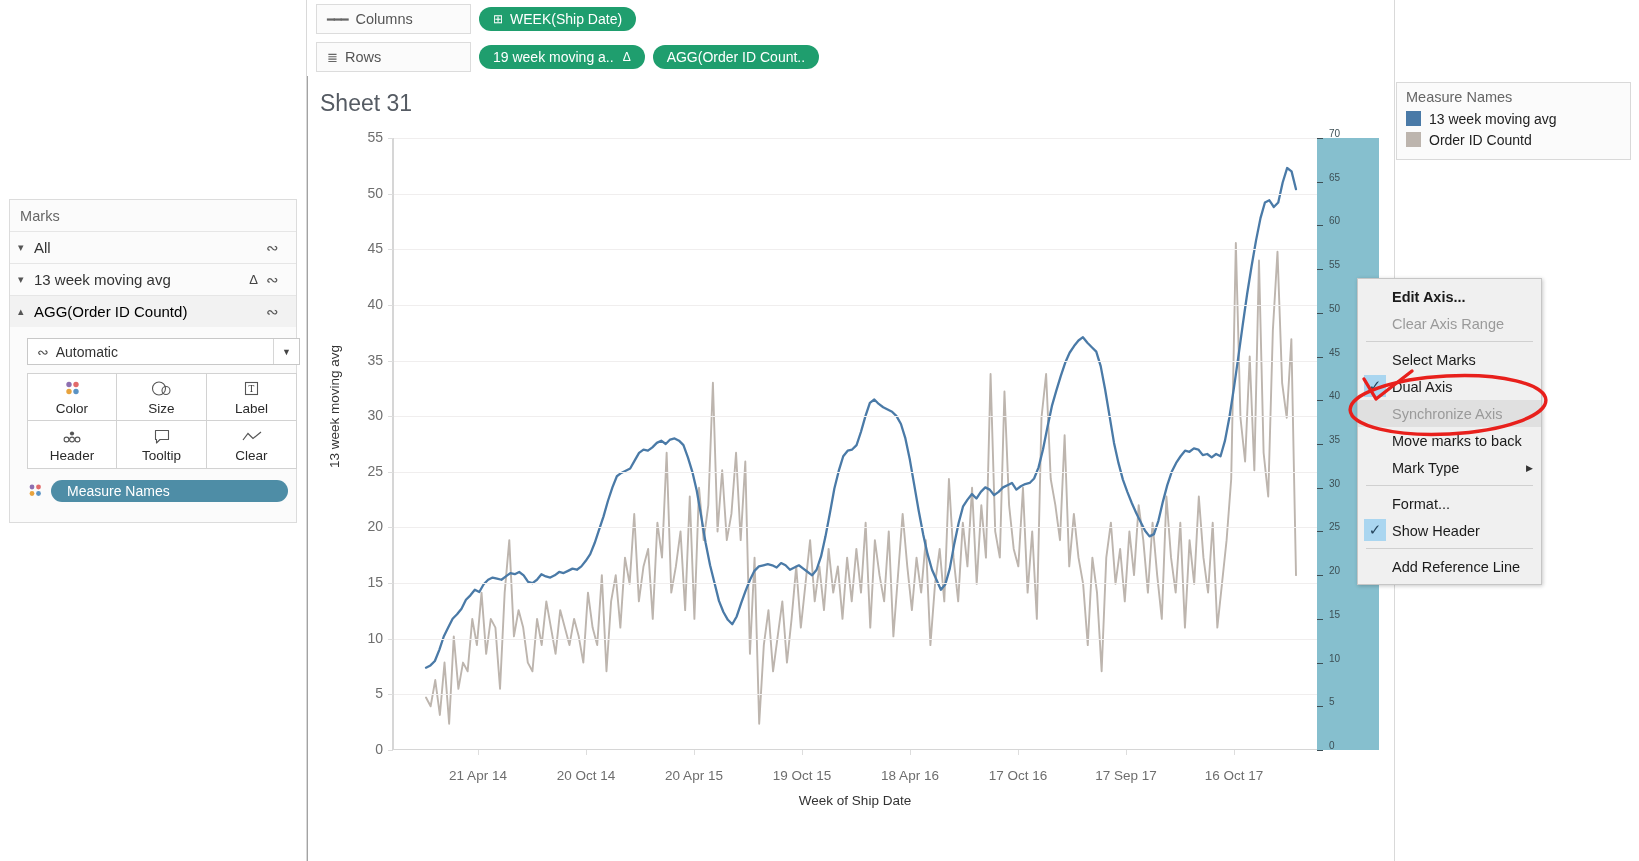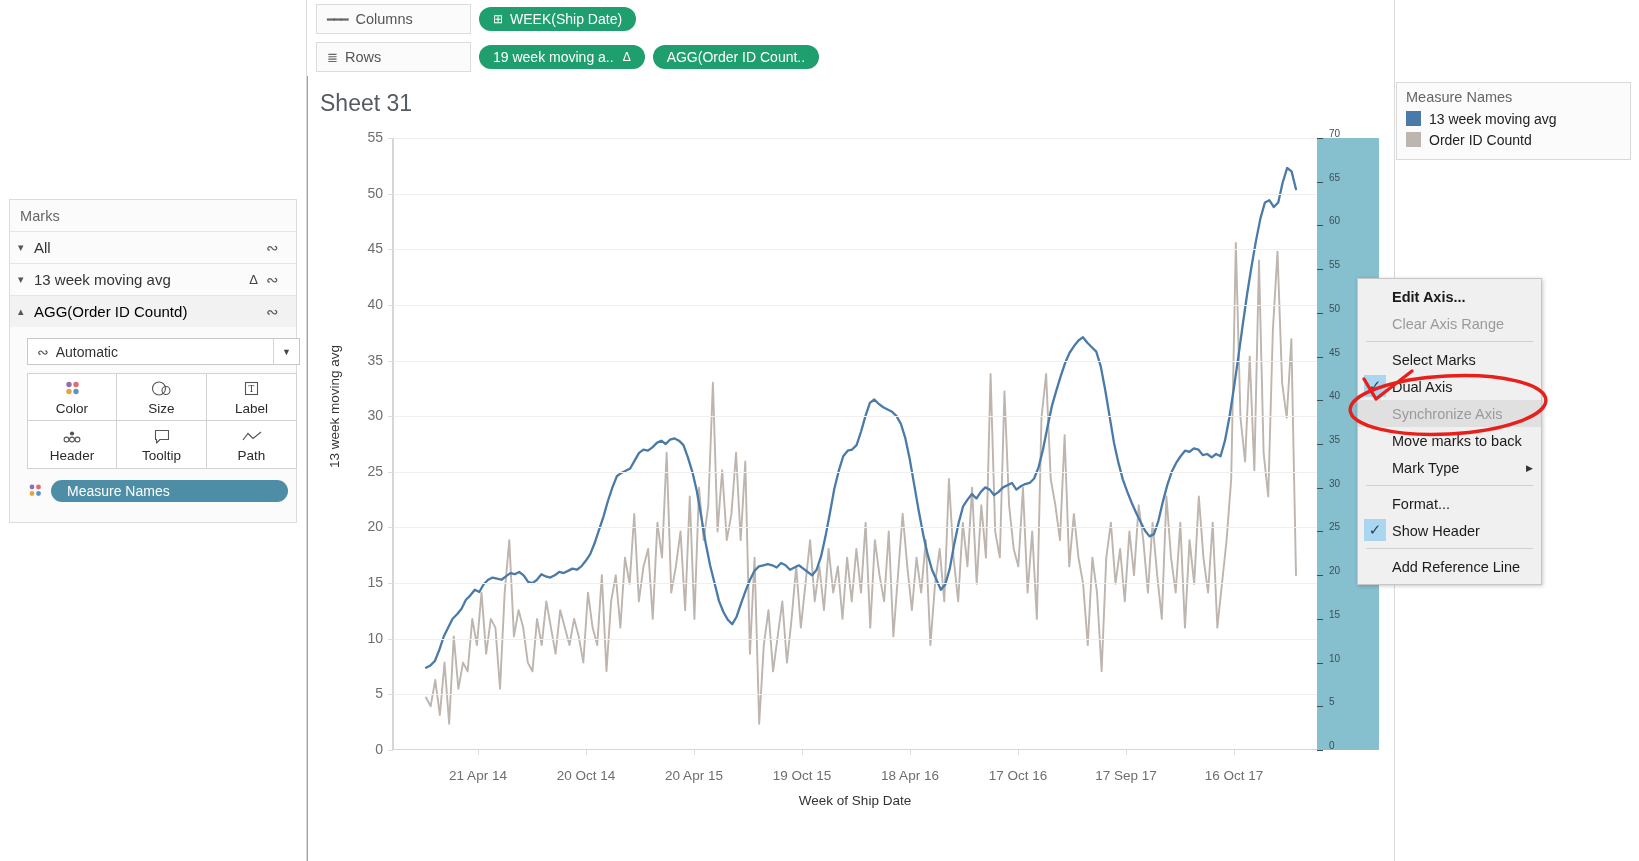--- a/index.html
+++ b/index.html
@@ -265,21 +265,21 @@
               </svg>
             </span>
             <span>Tooltip</span>
           </div>
           <div class="cbtn">
             <span class="glyph">
               <svg width="24" height="19" viewBox="0 0 24 19">
                 <polyline points="3,13 8,6.5 13,11.5 21,5" fill="none" stroke="#555" stroke-width="1.2"></polyline>
               </svg>
             </span>
-            <span>Path</span>
+            <span>Clear</span>
           </div>
         </div>
       </div>
 
       <div class="pill-row">
         <span class="dots-icon">
           <svg width="18" height="18" viewBox="0 0 18 18">
             <circle cx="5" cy="5" r="2.4" fill="#8e6fb0"></circle>
             <circle cx="11.5" cy="5" r="2.4" fill="#e26b6b"></circle>
             <circle cx="5" cy="11.5" r="2.4" fill="#e8a33d"></circle>

